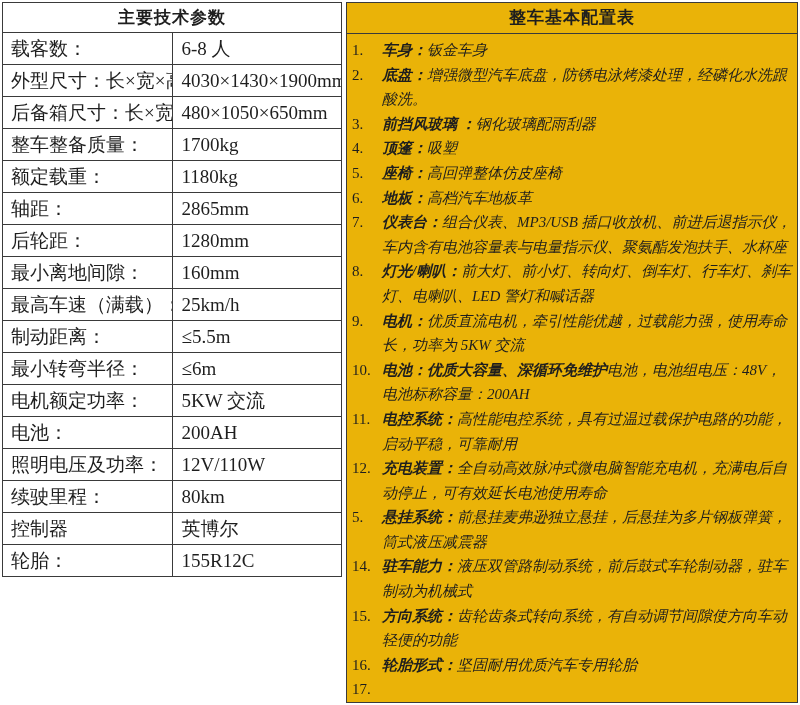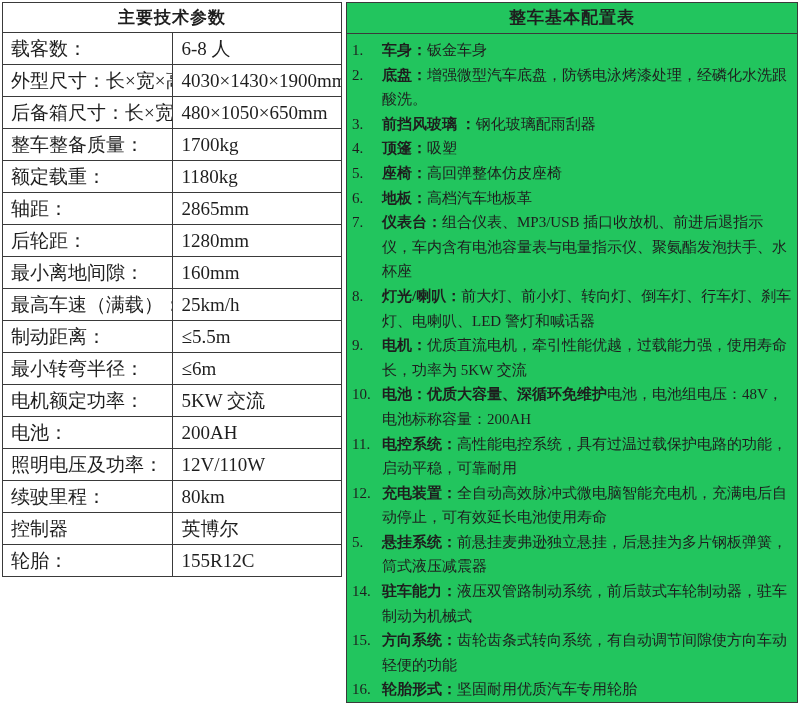--- a/index.html
+++ b/index.html
@@ -40,39 +40,39 @@
     overflow: hidden;
   }
   td.spec-lbl { width: 178px; padding-left: 8px; }
   td.spec-val { padding-left: 9px; }
 
   
   .config-panel {
     position: absolute; left: 346px; top: 2px;
     width: 452px; height: 701px;
     border: 1px solid #3a3a3a;
-    background: #22c55e;
+    background: #eab308;
   }
   .config-title {
     height: 31px;
     line-height: 30px;
     border-bottom: 1px solid #3a3a3a;
     text-align: center;
     font-size: 17px;
     font-weight: bold;
     letter-spacing: 1px;
   }
   .config-list {
     padding: 4px 2px 0 5px;
     font-size: 15px;
     line-height: 24.6px;
   }
   .config-item { display: flex; }
   .config-num { flex: 0 0 30px; }
-  .config-body { flex: 1; padding-right: 2px; }
+  .config-body { flex: 1; padding-right: 2px; font-style: italic; }
   .config-term { font-weight: bold; }
 </style>
 </head>
 <body>
 
 <div class="page">
 
   <table class="spec-table">
     <thead>
       <tr>

